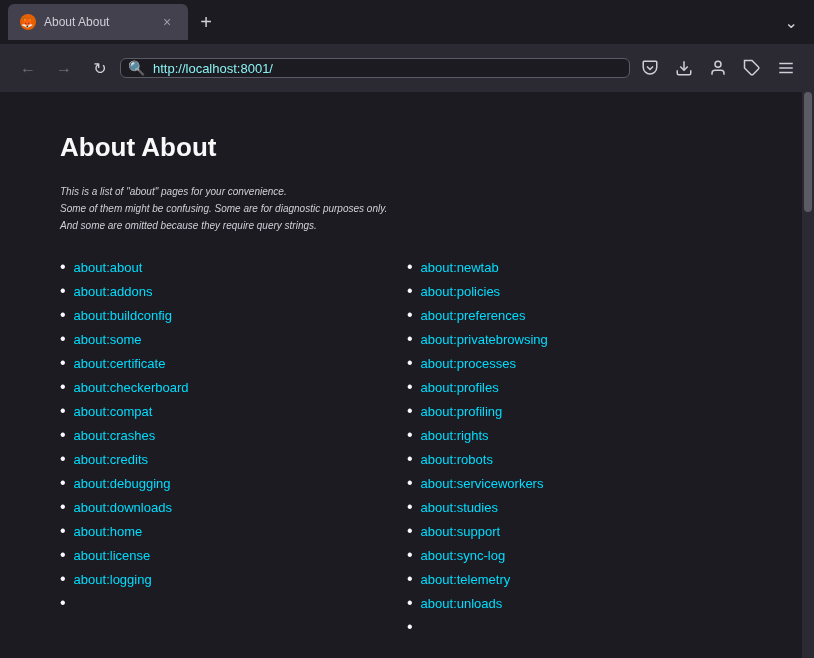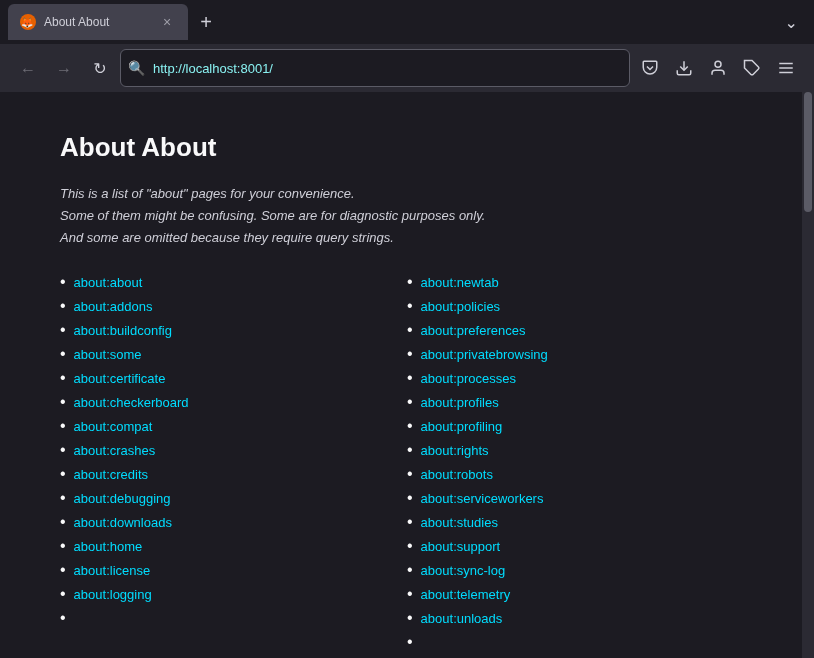--- a/index.html
+++ b/index.html
@@ -125,21 +125,21 @@
     .address-search-icon {
       position: absolute;
       left: 8px;
       color: #9e9ea8;
       font-size: 14px;
       pointer-events: none;
     }
 
     .address-input {
       width: 100%;
-      height: 38px;
+      height: 20px;
       background: #1c1b22;
       border: 1px solid #5b5b66;
       border-radius: 6px;
       padding: 0 8px 0 32px;
       color: #8af2f2;
       font-size: 13px;
       outline: none;
     }
 
     .toolbar-icons {
@@ -168,21 +168,21 @@
 
     .page-title {
       font-size: 26px;
       font-weight: bold;
       color: #f9f9fa;
       margin-bottom: 20px;
     }
 
     .page-description {
       color: #cfcfd8;
-      font-size: 13px;
+      font-size: 10px;
       line-height: 1.7;
       font-style: italic;
       margin-bottom: 24px;
     }
 
     .links-container {
       display: flex;
       gap: 0;
     }
 

